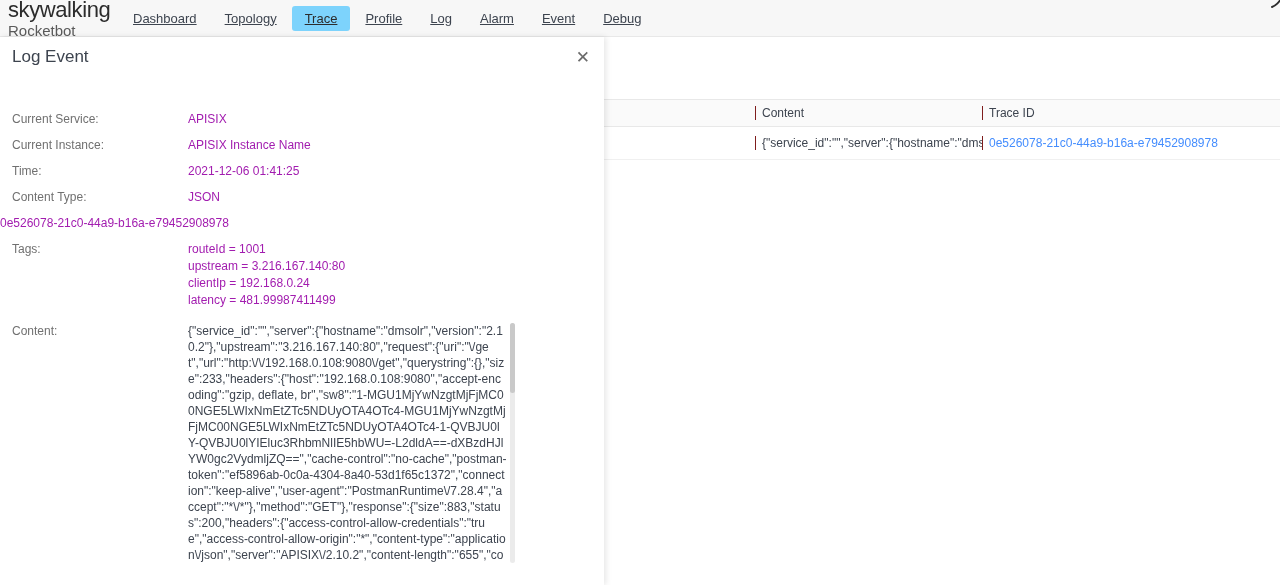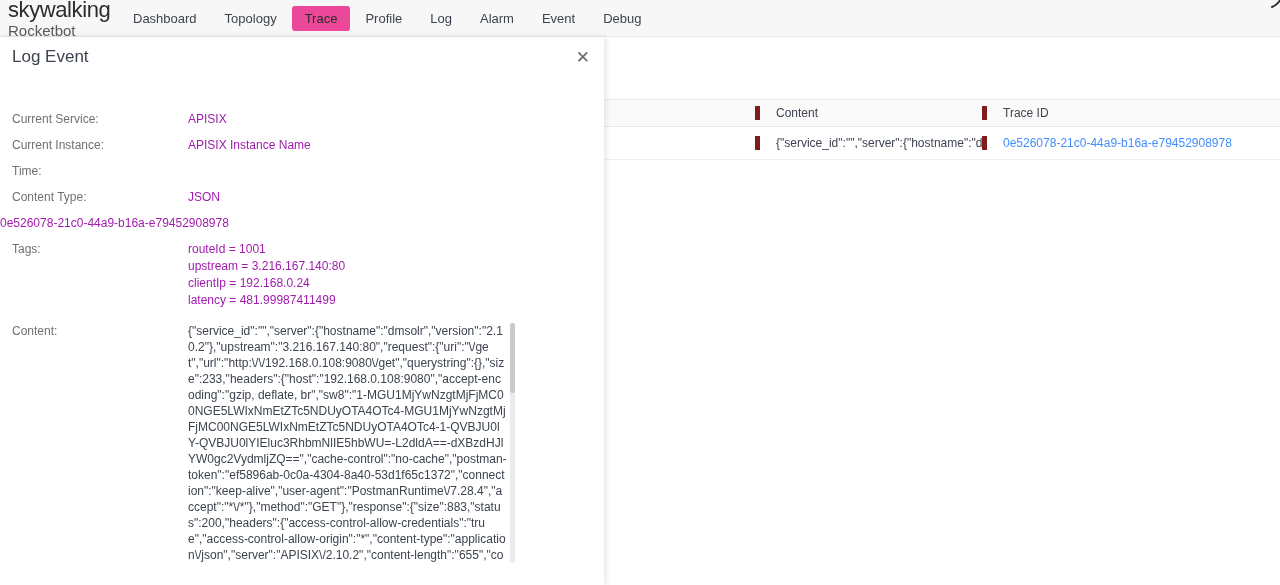--- a/index.html
+++ b/index.html
@@ -66,23 +66,24 @@
     margin-left: 16px;
     height: 37px;
   }
   .nav-item {
     padding: 5px 13px;
     font-size: 13px;
     color: #3d444f;
     cursor: pointer;
     border-radius: 3px;
     margin-right: 2px;
+    text-decoration: underline;
   }
   .nav-item.active {
-    background: #ec4899;
+    background: #7dd3fc;
     color: #2c2c2c;
   }
 
   
   .content-area {
     position: absolute;
     top: 37px;
     left: 0;
     width: 1280px;
     height: 548px;
@@ -107,21 +108,21 @@
   .table-row {
     display: flex;
     height: 32px;
     align-items: center;
     border-bottom: 1px solid #f0f0f0;
     font-size: 12px;
   }
   .col-content-left { width: 755px; padding-left: 8px; box-sizing: border-box; overflow: hidden; white-space: nowrap; }
   .col-content { width: 227px; box-sizing: border-box; overflow: hidden; white-space: nowrap; padding-right: 6px; }
   .col-trace { width: 290px; box-sizing: border-box; overflow: hidden; white-space: nowrap; }
-  .col-sep { border-left: 5px solid #7f1d1d; padding-left: 16px; }
+  .col-sep { border-left: 1px solid #7f1d1d; padding-left: 6px; }
   .trace-link { color: #448dfe; cursor: pointer; }
   .cell-text { color: #3d444f; }
 
   
   .panel {
     position: absolute;
     top: 37px;
     left: 0;
     width: 604px;
     height: 548px;
@@ -262,20 +263,21 @@
       <div class="field">
         <div class="field-label">Current Service:</div>
         <div class="field-value">APISIX</div>
       </div>
       <div class="field">
         <div class="field-label">Current Instance:</div>
         <div class="field-value">APISIX Instance Name</div>
       </div>
       <div class="field">
         <div class="field-label">Time:</div>
+        <div class="field-value">2021-12-06 01:41:25</div>
       </div>
       <div class="field">
         <div class="field-label">Content Type:</div>
         <div class="field-value">JSON</div>
       </div>
       <div class="field">
         <div class="field-value">0e526078-21c0-44a9-b16a-e79452908978</div>
       </div>
       <div class="field">
         <div class="field-label">Tags:</div>

